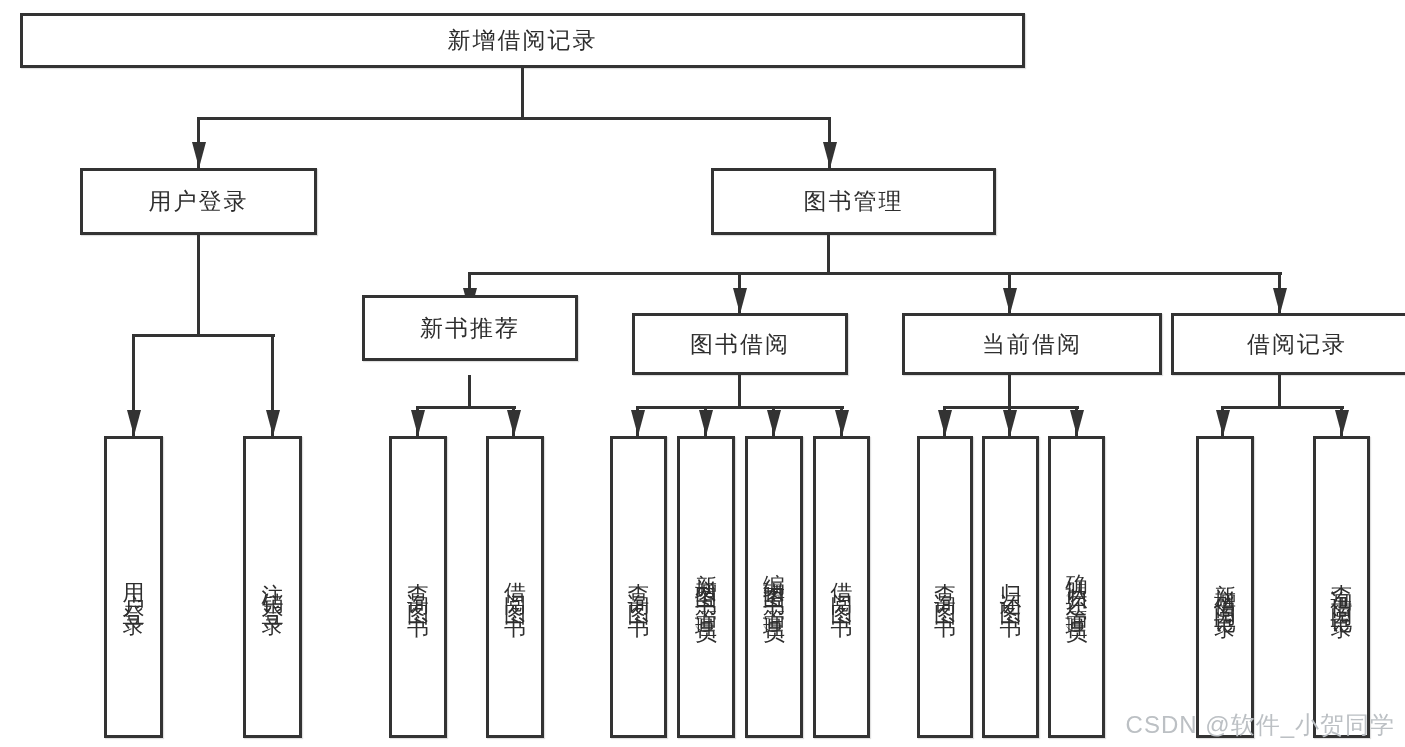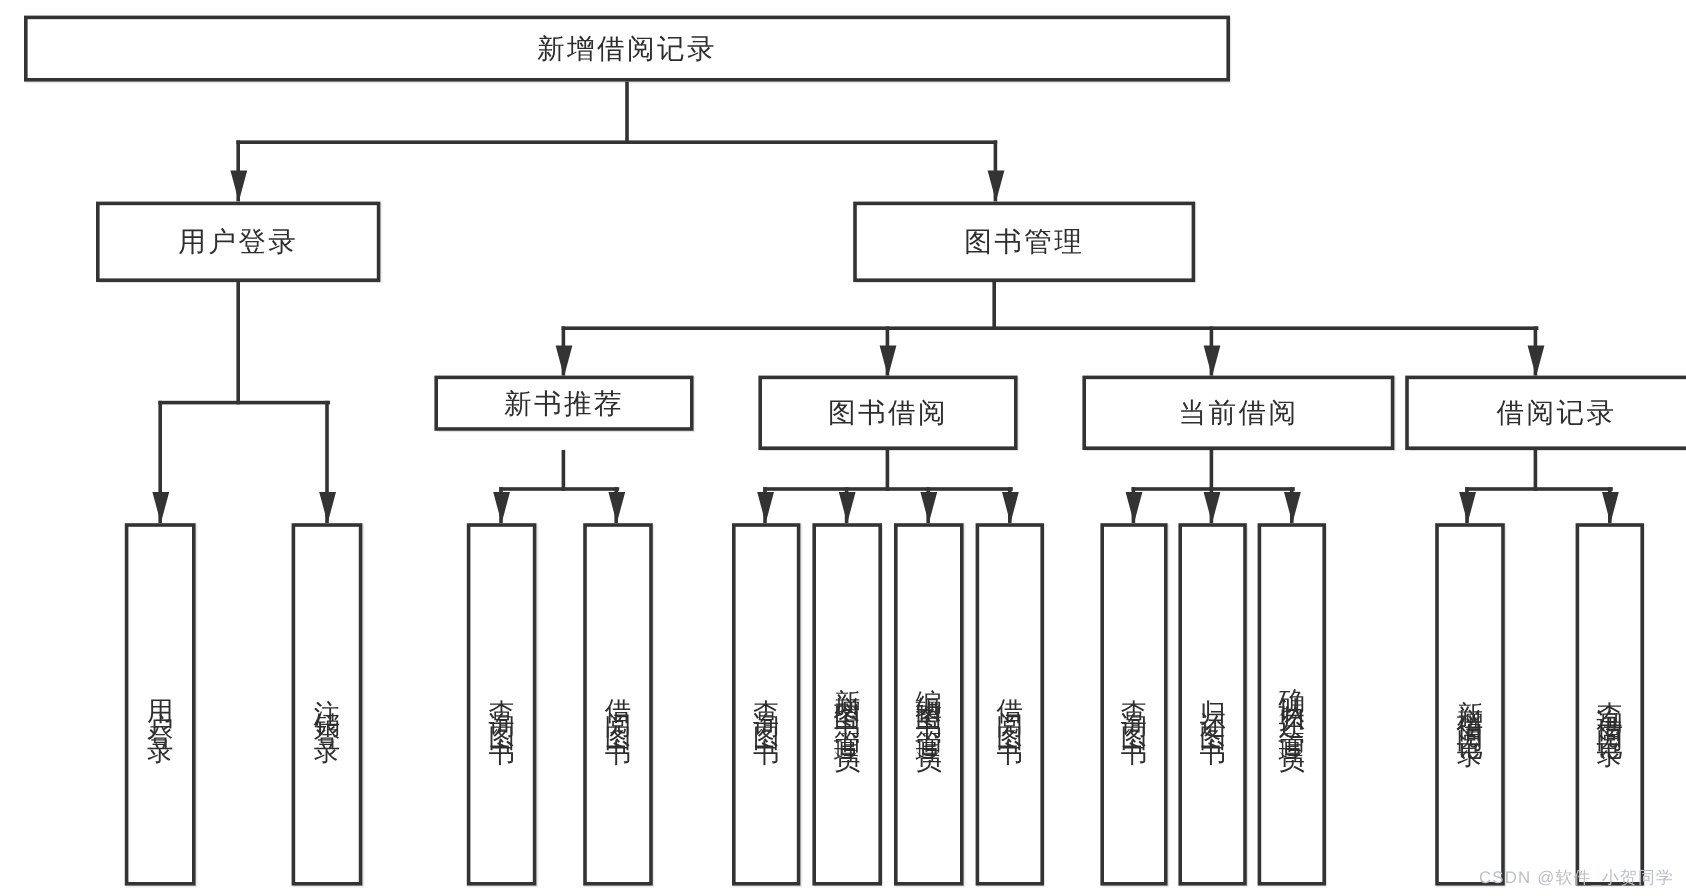--- a/index.html
+++ b/index.html
@@ -54,21 +54,21 @@
     width:0;height:0;
     border-style:solid;
     border-color:transparent;
     border-width:26px 7px 0 7px;
     border-top-color:var(--line);
   }
   .watermark{
     position:absolute;
     right:10px;
     bottom:6px;
-    font-size:14px;
+    font-size:24px;
     letter-spacing:1px;
     color:var(--watermark);
     white-space:nowrap;
     z-index:5;
   }
 </style>
 </head>
 <body>
 
 <div id="canvas">
@@ -88,21 +88,21 @@
   <div class="arrow" style="left:132px;top:334px;height:102px;"></div>
   <div class="arrow" style="left:271px;top:334px;height:102px;"></div>
 
   <div class="vl" style="left:827px;top:235px;height:40px;"></div>
   <div class="hl" style="left:468px;top:272px;width:814px;"></div>
   <div class="arrow" style="left:468px;top:272px;height:42px;"></div>
   <div class="arrow" style="left:738px;top:272px;height:42px;"></div>
   <div class="arrow" style="left:1008px;top:272px;height:42px;"></div>
   <div class="arrow" style="left:1278px;top:272px;height:42px;"></div>
 
-  <div class="box h" style="left:362px;top:313px;width:216px;height:46px;">新书推荐</div>
+  <div class="box h" style="left:362px;top:295px;width:216px;height:66px;">新书推荐</div>
   <div class="box h" style="left:632px;top:313px;width:216px;height:62px;text-align:right;">图书借阅</div>
   <div class="box h" style="left:902px;top:313px;width:260px;height:62px;">当前借阅</div>
   <div class="box h" style="left:1171px;top:313px;width:252px;height:62px;">借阅记录</div>
 
   <div class="vl" style="left:468px;top:375px;height:34px;"></div>
   <div class="hl" style="left:416px;top:406px;width:100px;"></div>
   <div class="arrow" style="left:416px;top:406px;height:30px;"></div>
   <div class="arrow" style="left:512px;top:406px;height:30px;"></div>
 
   <div class="vl" style="left:738px;top:375px;height:34px;"></div>

